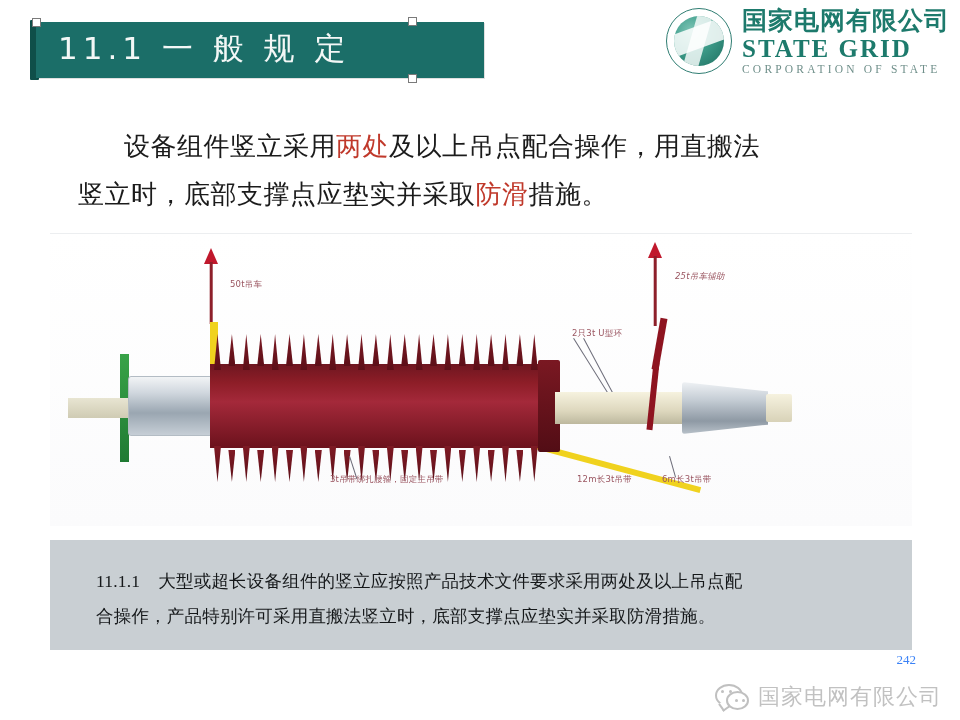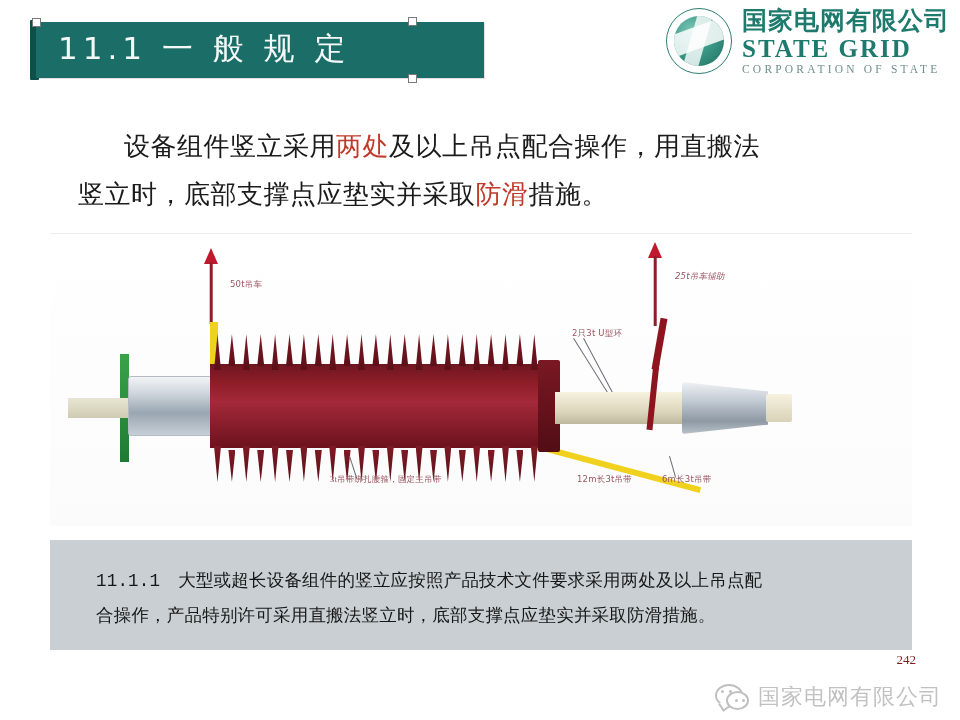--- a/index.html
+++ b/index.html
@@ -161,21 +161,21 @@
     position:absolute;background:#f0d21e;
   }
 
   
   .note{
     position:absolute;left:50px;top:540px;width:862px;height:110px;
     background:#c9cfd3;
   }
   .note-text{
     position:absolute;left:46px;top:24px;width:790px;
-    font-family:Liberation Mono, monospace;font-size:17.5px;color:#15181a;
+    font-family:Liberation Serif, serif;font-size:17.5px;color:#15181a;
     line-height:2.0;letter-spacing:.2px;
   }
   .note-text .gap{display:inline-block;width:18px;}
 
   
   .watermark{
     position:absolute;right:18px;bottom:8px;display:flex;align-items:center;gap:9px;
     opacity:.55;
   }
   .wm-icon{position:relative;width:34px;height:26px;}
@@ -191,21 +191,21 @@
   .wm-icon .b2{
     position:absolute;right:0;bottom:0;width:19px;height:15px;border-radius:50%;
     border:2px solid #8d8d8d;background:#fff;
   }
   .wm-icon i{position:absolute;width:3px;height:3px;border-radius:50%;background:#8d8d8d;}
   .wm-text{
     font-family:"DejaVu Sans",sans-serif;font-size:22px;color:#8f8f8f;letter-spacing:1px;
   }
   .page-no{
     position:absolute;right:44px;bottom:52px;
-    font-family:"Liberation Serif",serif;font-size:13px;color:#7f1d1d;
+    font-family:"Liberation Serif",serif;font-size:13px;color:#3b82f6;
   }
 </style>
 </head>
 <body>
 
 <div class="slide">
 
   <div class="title-wrap">
     <div class="title-accent"></div>
     <div class="title-bar">
@@ -315,21 +315,21 @@
         </div>
       <div class="ins-cap"></div>
 
       <div class="rod"></div>
       <div class="red-strap"></div>
       <div class="red-strap2"></div>
       <div class="cone"></div>
       <div class="cone-tip"></div>
 
       <div class="leader" style="left:300px;top:222px;width:24px;transform:rotate(72deg);"></div>
-      <div class="fig-label" style="left:280px;top:240px;font-family:Liberation Serif, serif;">3t吊带绑扎腰箍，固定主吊带</div>
+      <div class="fig-label" style="left:280px;top:240px;">3t吊带绑扎腰箍，固定主吊带</div>
 
       <div class="fig-label" style="left:527px;top:240px;">12m长3t吊带</div>
 
       <div class="leader" style="left:620px;top:222px;width:22px;transform:rotate(74deg);"></div>
       <div class="fig-label" style="left:612px;top:240px;">6m长3t吊带</div>
 
     </div>
   </div>
 
   <div class="note">

